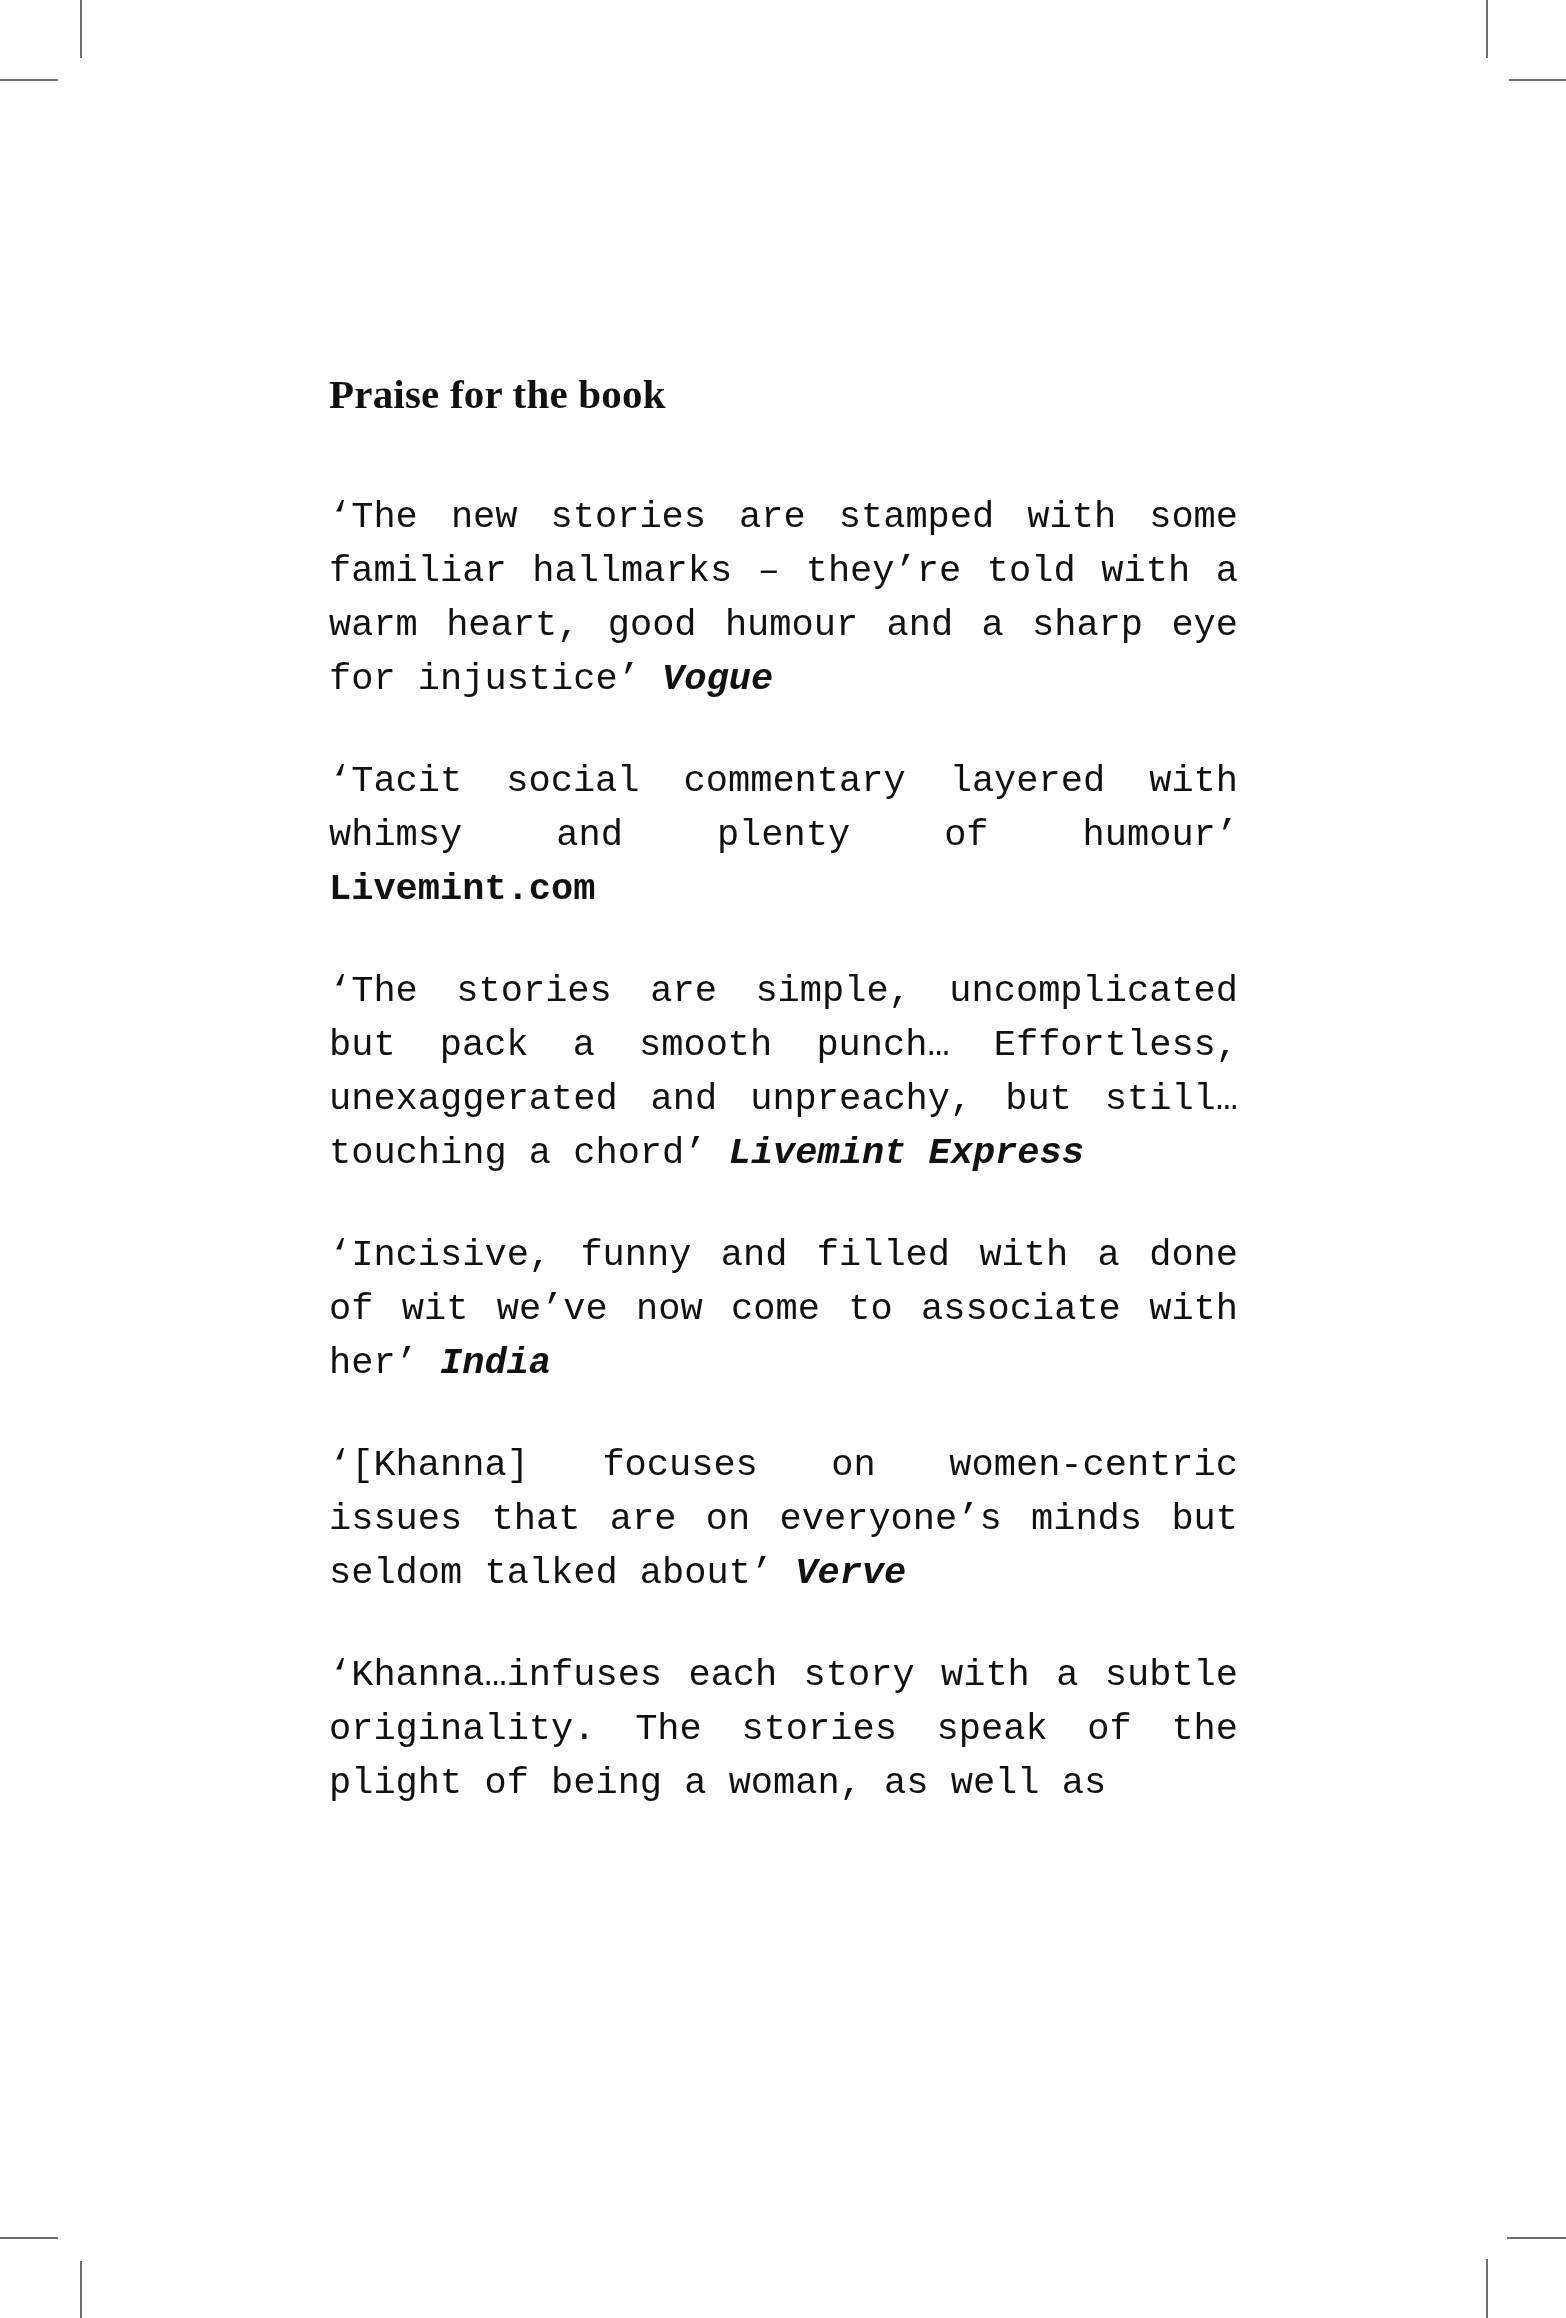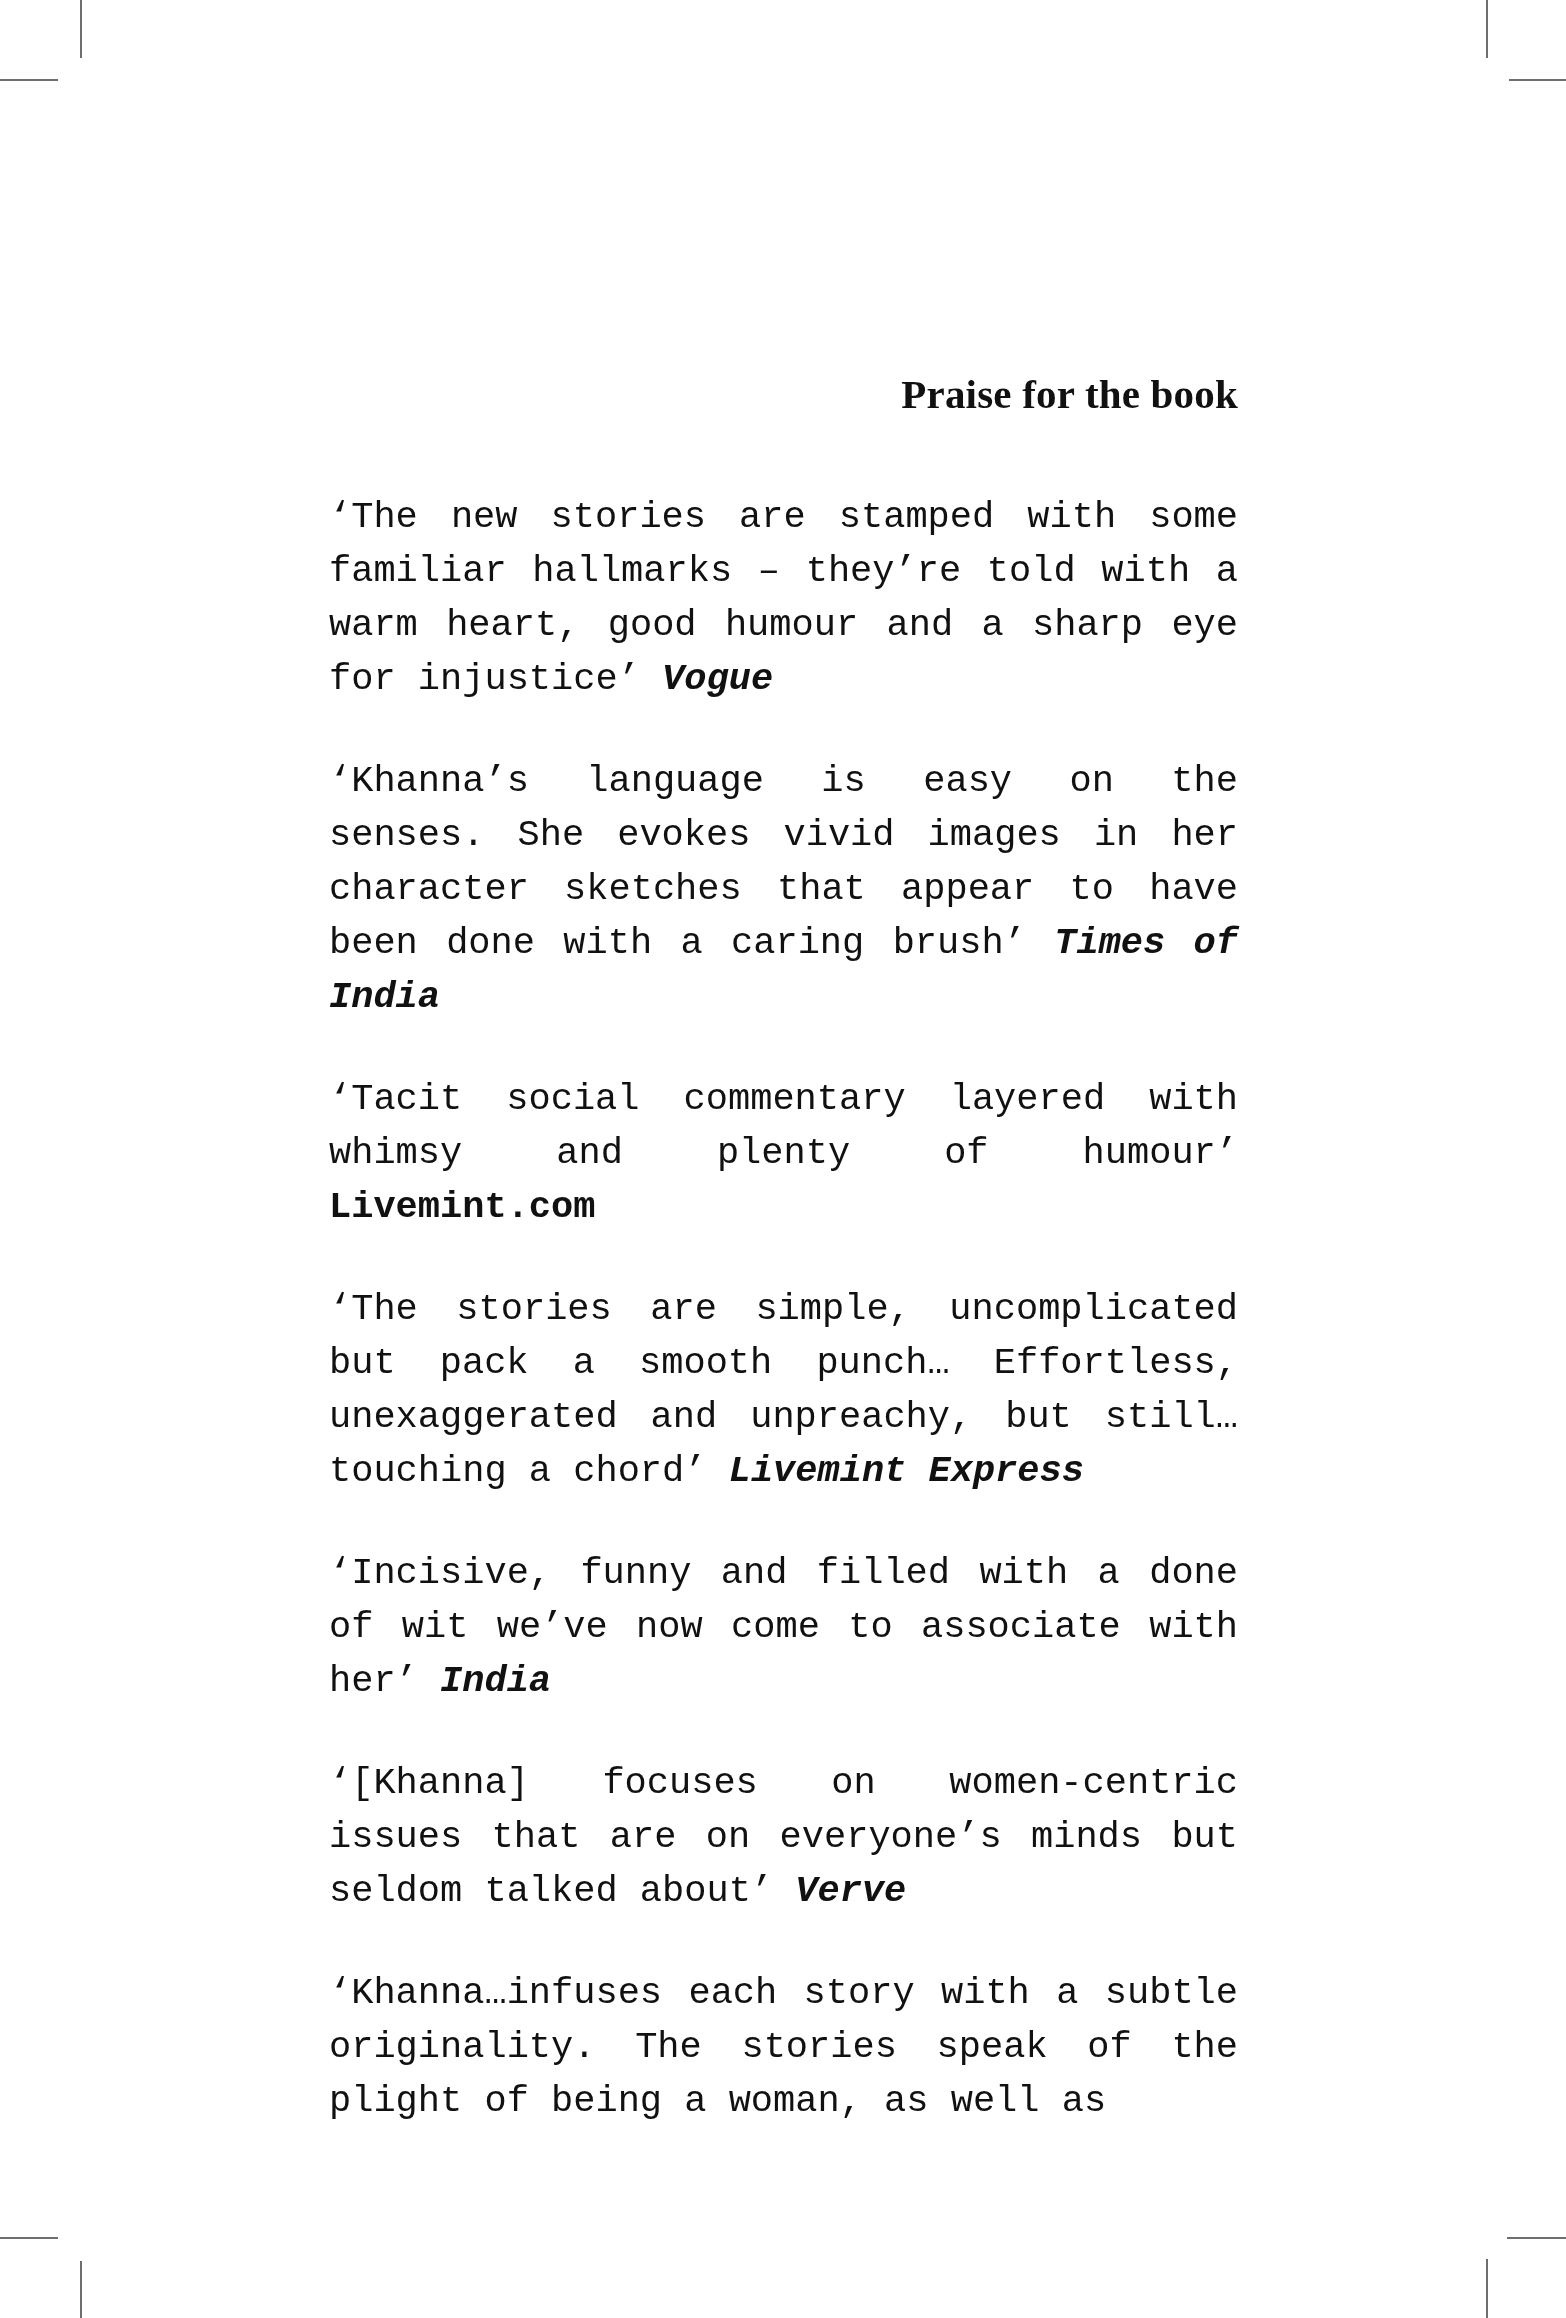--- a/index.html
+++ b/index.html
@@ -39,21 +39,21 @@
   .textblock {
     position: absolute;
     left: 329px;
     top: 371px;
     width: 909px;
   }
 
   .page-heading {
     font-size: 41px;
     font-weight: bold;
-    text-align: right;
+    text-align: left;
     letter-spacing: 0.2px;
     margin: 0 0 72px 0;
     line-height: 1.15;
   }
 
   .quote {
     font-size: 37px;
     line-height: 54px;
     text-align: justify;
     text-justify: inter-word;
@@ -89,21 +89,20 @@
   <div class="crop h crop-bl-h"></div>
   <div class="crop v crop-br-v"></div>
   <div class="crop h crop-br-h"></div>
 
   <div class="textblock">
 
     <h1 class="page-heading">Praise for the book</h1>
 
     <div id="quote-list">
         <p class="quote force-just"><span>‘The new stories are stamped with some familiar hallmarks – they’re told with a warm heart, good humour and a sharp eye for injustice’ </span><span class="src italic">Vogue</span></p>
-        <p class="quote force-just"><span>‘Khanna’s language is easy on the senses. She evokes vivid images in her character sketches that appear to have been done with a caring brush’ </span><span class="src italic">Times of India</span></p>
         <p class="quote force-just"><span>‘Tacit social commentary layered with whimsy and plenty of humour’ </span><span class="src">Livemint.com</span></p>
         <p class="quote force-just"><span>‘The stories are simple, uncomplicated but pack a smooth punch… Effortless, unexaggerated and unpreachy, but still… touching a chord’ </span><span class="src italic">Livemint Express</span></p>
         <p class="quote force-just"><span>‘Incisive, funny and filled with a done of wit we’ve now come to associate with her’ </span><span class="src italic">India</span></p>
         <p class="quote force-just"><span>‘[Khanna] focuses on women-centric issues that are on everyone’s minds but seldom talked about’ </span><span class="src italic">Verve</span></p>
         <p class="quote"><span>‘Khanna…infuses each story with a subtle originality. The stories speak of the plight of being a woman, as well as</span></p>
       </div>
 
   </div>
 
 </div>

